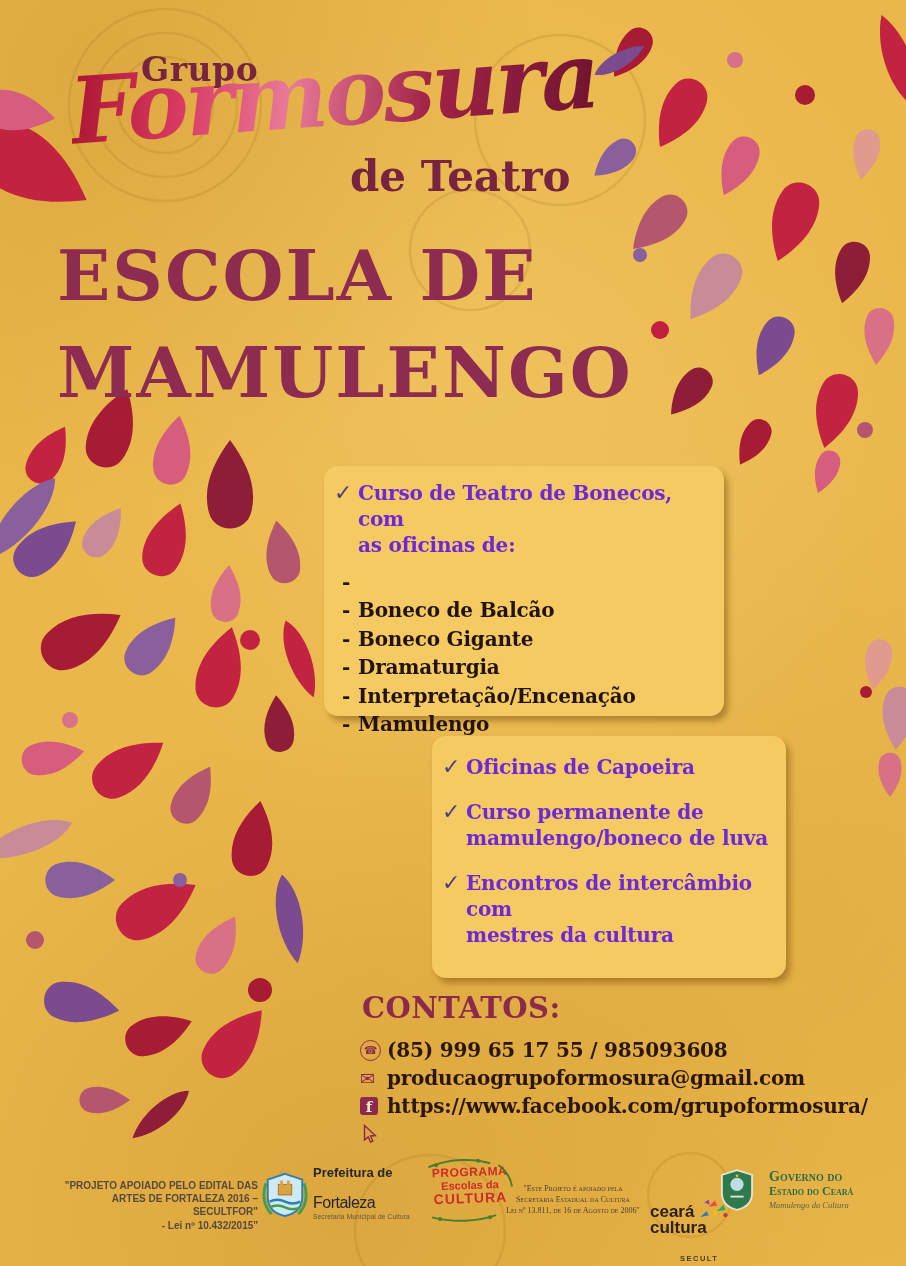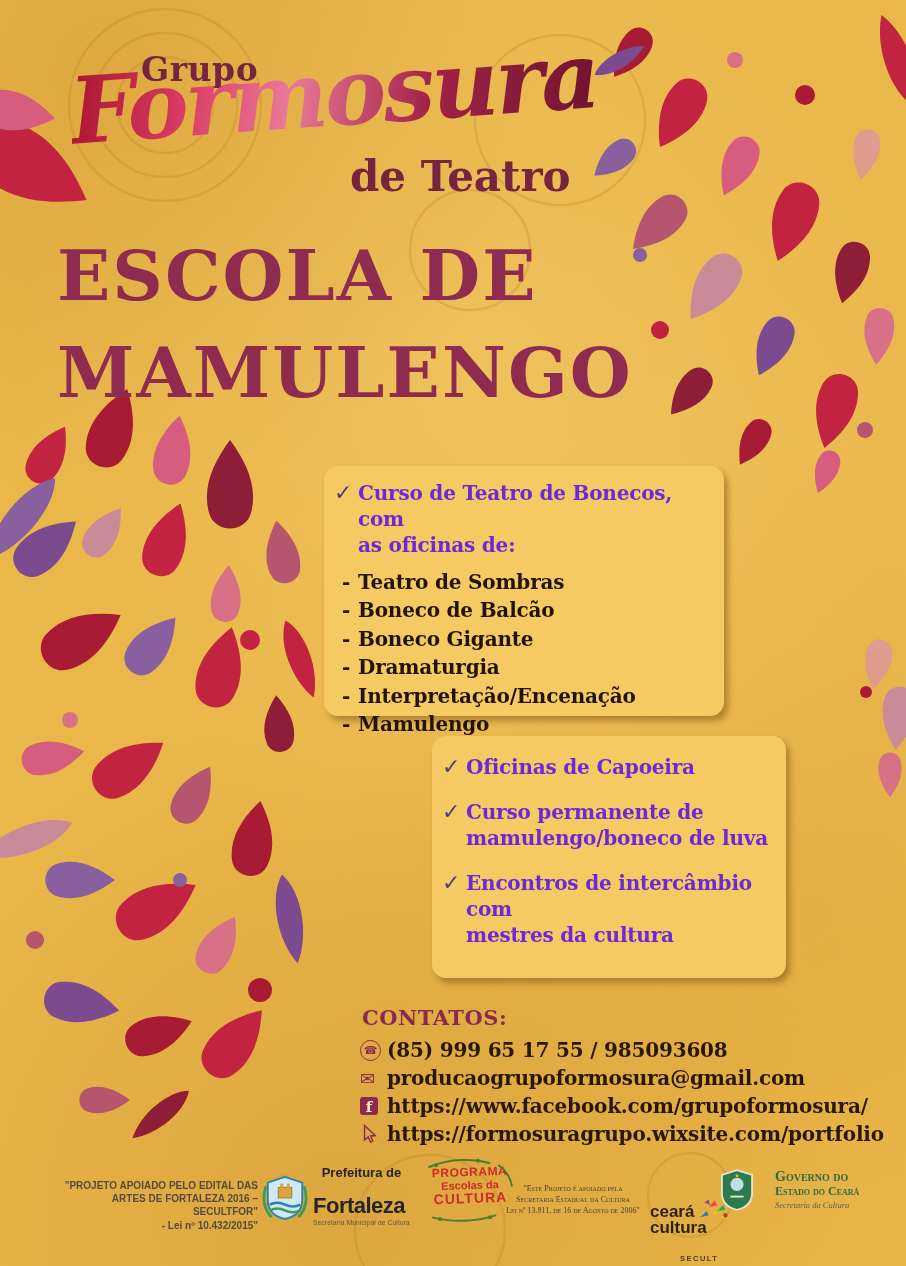--- a/index.html
+++ b/index.html
@@ -38,47 +38,47 @@
   .box2{left:432px;top:736px;width:354px;height:242px;padding:18px 10px 12px 10px;box-sizing:border-box;}
   .check-row{display:flex;align-items:flex-start;}
   .check{flex:0 0 24px;font-family:"DejaVu Sans","Liberation Sans",sans-serif;font-size:22px;line-height:1.2;font-weight:bold;color:#4c3e7d;}
   .box-text{font-size:20px;font-weight:bold;color:#6d28d9;line-height:1.3;white-space:pre-line;letter-spacing:-.2px;}
   .course-list{margin-top:10px;padding-left:8px;}
   .course-item{display:flex;font-size:20px;font-weight:bold;color:#221306;line-height:1.42;letter-spacing:-.2px;}
   .course-item .dash{flex:0 0 16px;}
   .box2 .check-row{margin-bottom:19px;}
 
   
-  .contatos{left:362px;top:991px;font-size:21px;font-weight:bold;color:#8c2a4e;letter-spacing:.5px;margin-top:14px;}
+  .contatos{left:362px;top:991px;font-size:29px;font-weight:bold;color:#8c2a4e;letter-spacing:.5px;}
   .contact-list{left:360px;top:1036px;width:520px;}
   .contact-row{display:flex;align-items:center;height:28px;}
   .cicon{flex:0 0 27px;display:flex;align-items:center;color:#8c2a4e;}
   .contact-text{font-size:20px;font-weight:bold;color:#2a1708;letter-spacing:-.2px;white-space:nowrap;}
   .phone-circle{width:19px;height:19px;border:1.7px solid #8c2a4e;border-radius:50%;display:flex;align-items:center;justify-content:center;font-size:11px;line-height:1;color:#8c2a4e;font-family:"DejaVu Sans",sans-serif;}
   .mail-glyph{font-size:18px;font-family:"DejaVu Sans",sans-serif;color:#8c2a4e;}
   .fb-badge{width:18px;height:18px;background:#8c2a4e;border-radius:3px;display:flex;align-items:flex-end;justify-content:center;overflow:hidden;}
   .fb-badge span{color:#f6e7c6;font-weight:bold;font-size:15px;line-height:1;font-family:"DejaVu Serif",serif;}
 
   
   .footer-text{font-family:"Liberation Sans","DejaVu Sans",sans-serif;}
   .edital{left:46px;top:1179px;width:212px;text-align:right;font-size:10px;line-height:1.32;font-weight:bold;color:#564a3d;white-space:pre-line;}
   .prefeitura{left:262px;top:1166px;display:flex;align-items:center;gap:5px;}
-  .pref-l1{font-size:13px;font-weight:bold;color:#262626;line-height:1;text-align:center;}
-  .pref-l2{font-size:22px;font-weight:bold;color:#262626;line-height:1;margin-top:16px;letter-spacing:-.5px;}
+  .pref-l1{font-size:13px;font-weight:bold;color:#262626;line-height:1;}
+  .pref-l2{font-size:16px;font-weight:normal;color:#262626;line-height:1;margin-top:16px;letter-spacing:-.5px;}
   .pref-l3{font-size:6.5px;color:#5c5448;margin-top:2px;letter-spacing:.2px;}
   .programa{left:427px;top:1166px;width:86px;text-align:center;transform:rotate(-2deg);color:#cf2b2a;}
   .prog-l1{font-size:12px;font-weight:bold;line-height:1.1;letter-spacing:.5px;}
   .prog-l2{font-size:11px;font-weight:bold;line-height:1.1;}
   .prog-l3{font-size:14px;font-weight:bold;line-height:1.1;letter-spacing:1px;}
   .apoio{left:498px;top:1183px;width:150px;text-align:center;font-family:"Liberation Serif",serif;font-variant:small-caps;font-size:8px;line-height:1.4;color:#4e4234;white-space:pre-line;}
   .ceara{left:650px;top:1204px;width:90px;color:#2d2016;}
   .ceara-l1{font-size:17px;font-weight:bold;line-height:.95;}
   .ceara-l2{font-size:17px;font-weight:bold;line-height:.95;}
   .ceara-l3{font-size:7.5px;letter-spacing:1.5px;color:#4a3a28;margin-left:30px;margin-top:18px;font-weight:bold;}
-  .governo{left:720px;top:1168px;display:flex;align-items:center;gap:21px;}
+  .governo{left:720px;top:1168px;display:flex;align-items:center;gap:15px;}
   .gov-text{font-family:"Liberation Serif","DejaVu Serif",serif;color:#2d6b47;}
   .gov-l1{font-size:14px;font-weight:bold;font-variant:small-caps;line-height:1.05;}
   .gov-l2{font-size:12px;font-weight:bold;font-variant:small-caps;line-height:1.05;}
   .gov-l3{font-size:8.5px;color:#57664a;margin-top:2px;font-style:italic;}
 </style>
 </head>
 <body>
 
 <div class="poster">
 
@@ -182,21 +182,20 @@
 
   <div class="abs panel box1">
     <div class="check-row">
       <span class="check">✓</span>
       <span class="box-text">Curso de Teatro de Bonecos, com
 as oficinas de:</span>
     </div>
     <div class="course-list">
       <div class="course-item">
         <span class="dash">-</span>
-        <span>Teatro de Sombras</span>
       </div>
       <div class="course-item">
         <span class="dash">-</span>
         <span>Boneco de Balcão</span>
       </div>
       <div class="course-item">
         <span class="dash">-</span>
         <span>Boneco Gigante</span>
       </div>
       <div class="course-item">
@@ -254,21 +253,20 @@
           </span>
       </span>
       <span class="contact-text">https://www.facebook.com/grupoformosura/</span>
     </div>
     <div class="contact-row">
       <span class="cicon">
         <svg width="18" height="21" viewBox="0 0 20 22">
           <path d="M5 1 L5 17 L9.2 13.6 L11.6 19.4 L14.2 18.3 L11.8 12.6 L17 12.2 Z" fill="none" stroke="#8c2a4e" stroke-width="1.6"></path>
         </svg>
       </span>
-      <span class="contact-text">https://formosuragrupo.wixsite.com/portfolio</span>
     </div>
   </div>
 
   <div class="abs edital footer-text">"PROJETO APOIADO PELO EDITAL DAS
 ARTES DE FORTALEZA 2016 – SECULTFOR"
 - Lei nº 10.432/2015"</div>
 
   <div class="abs prefeitura footer-text">
     <svg width="46" height="52" viewBox="0 0 48 52">
       <path d="M4 16 C0 28 2 40 10 48" stroke="#3f9e4f" stroke-width="3" fill="none"></path>
@@ -325,17 +323,17 @@
   <div class="abs governo">
     <svg width="34" height="44" viewBox="0 0 36 46">
       <path d="M18 2 L34 7 V26 C34 37 27 42 18 44 C9 42 2 37 2 26 V7 Z" fill="#2d7a4e" stroke="#e9e2cc" stroke-width="2"></path>
       <circle cx="18" cy="17" r="7" fill="#cfe9f5" opacity="0.9"></circle>
       <path d="M11 30 H25" stroke="#e9e2cc" stroke-width="2"></path>
       <circle cx="18" cy="8" r="1.5" fill="#f1c40f"></circle>
     </svg>
     <div class="gov-text">
       <div class="gov-l1">Governo do</div>
       <div class="gov-l2">Estado do Ceará</div>
-      <div class="gov-l3">Secretaria da Cultura</div>
+      <div class="gov-l3">Mamulengo da Cultura</div>
     </div>
   </div>
 
 </div>
 
 </body></html>

